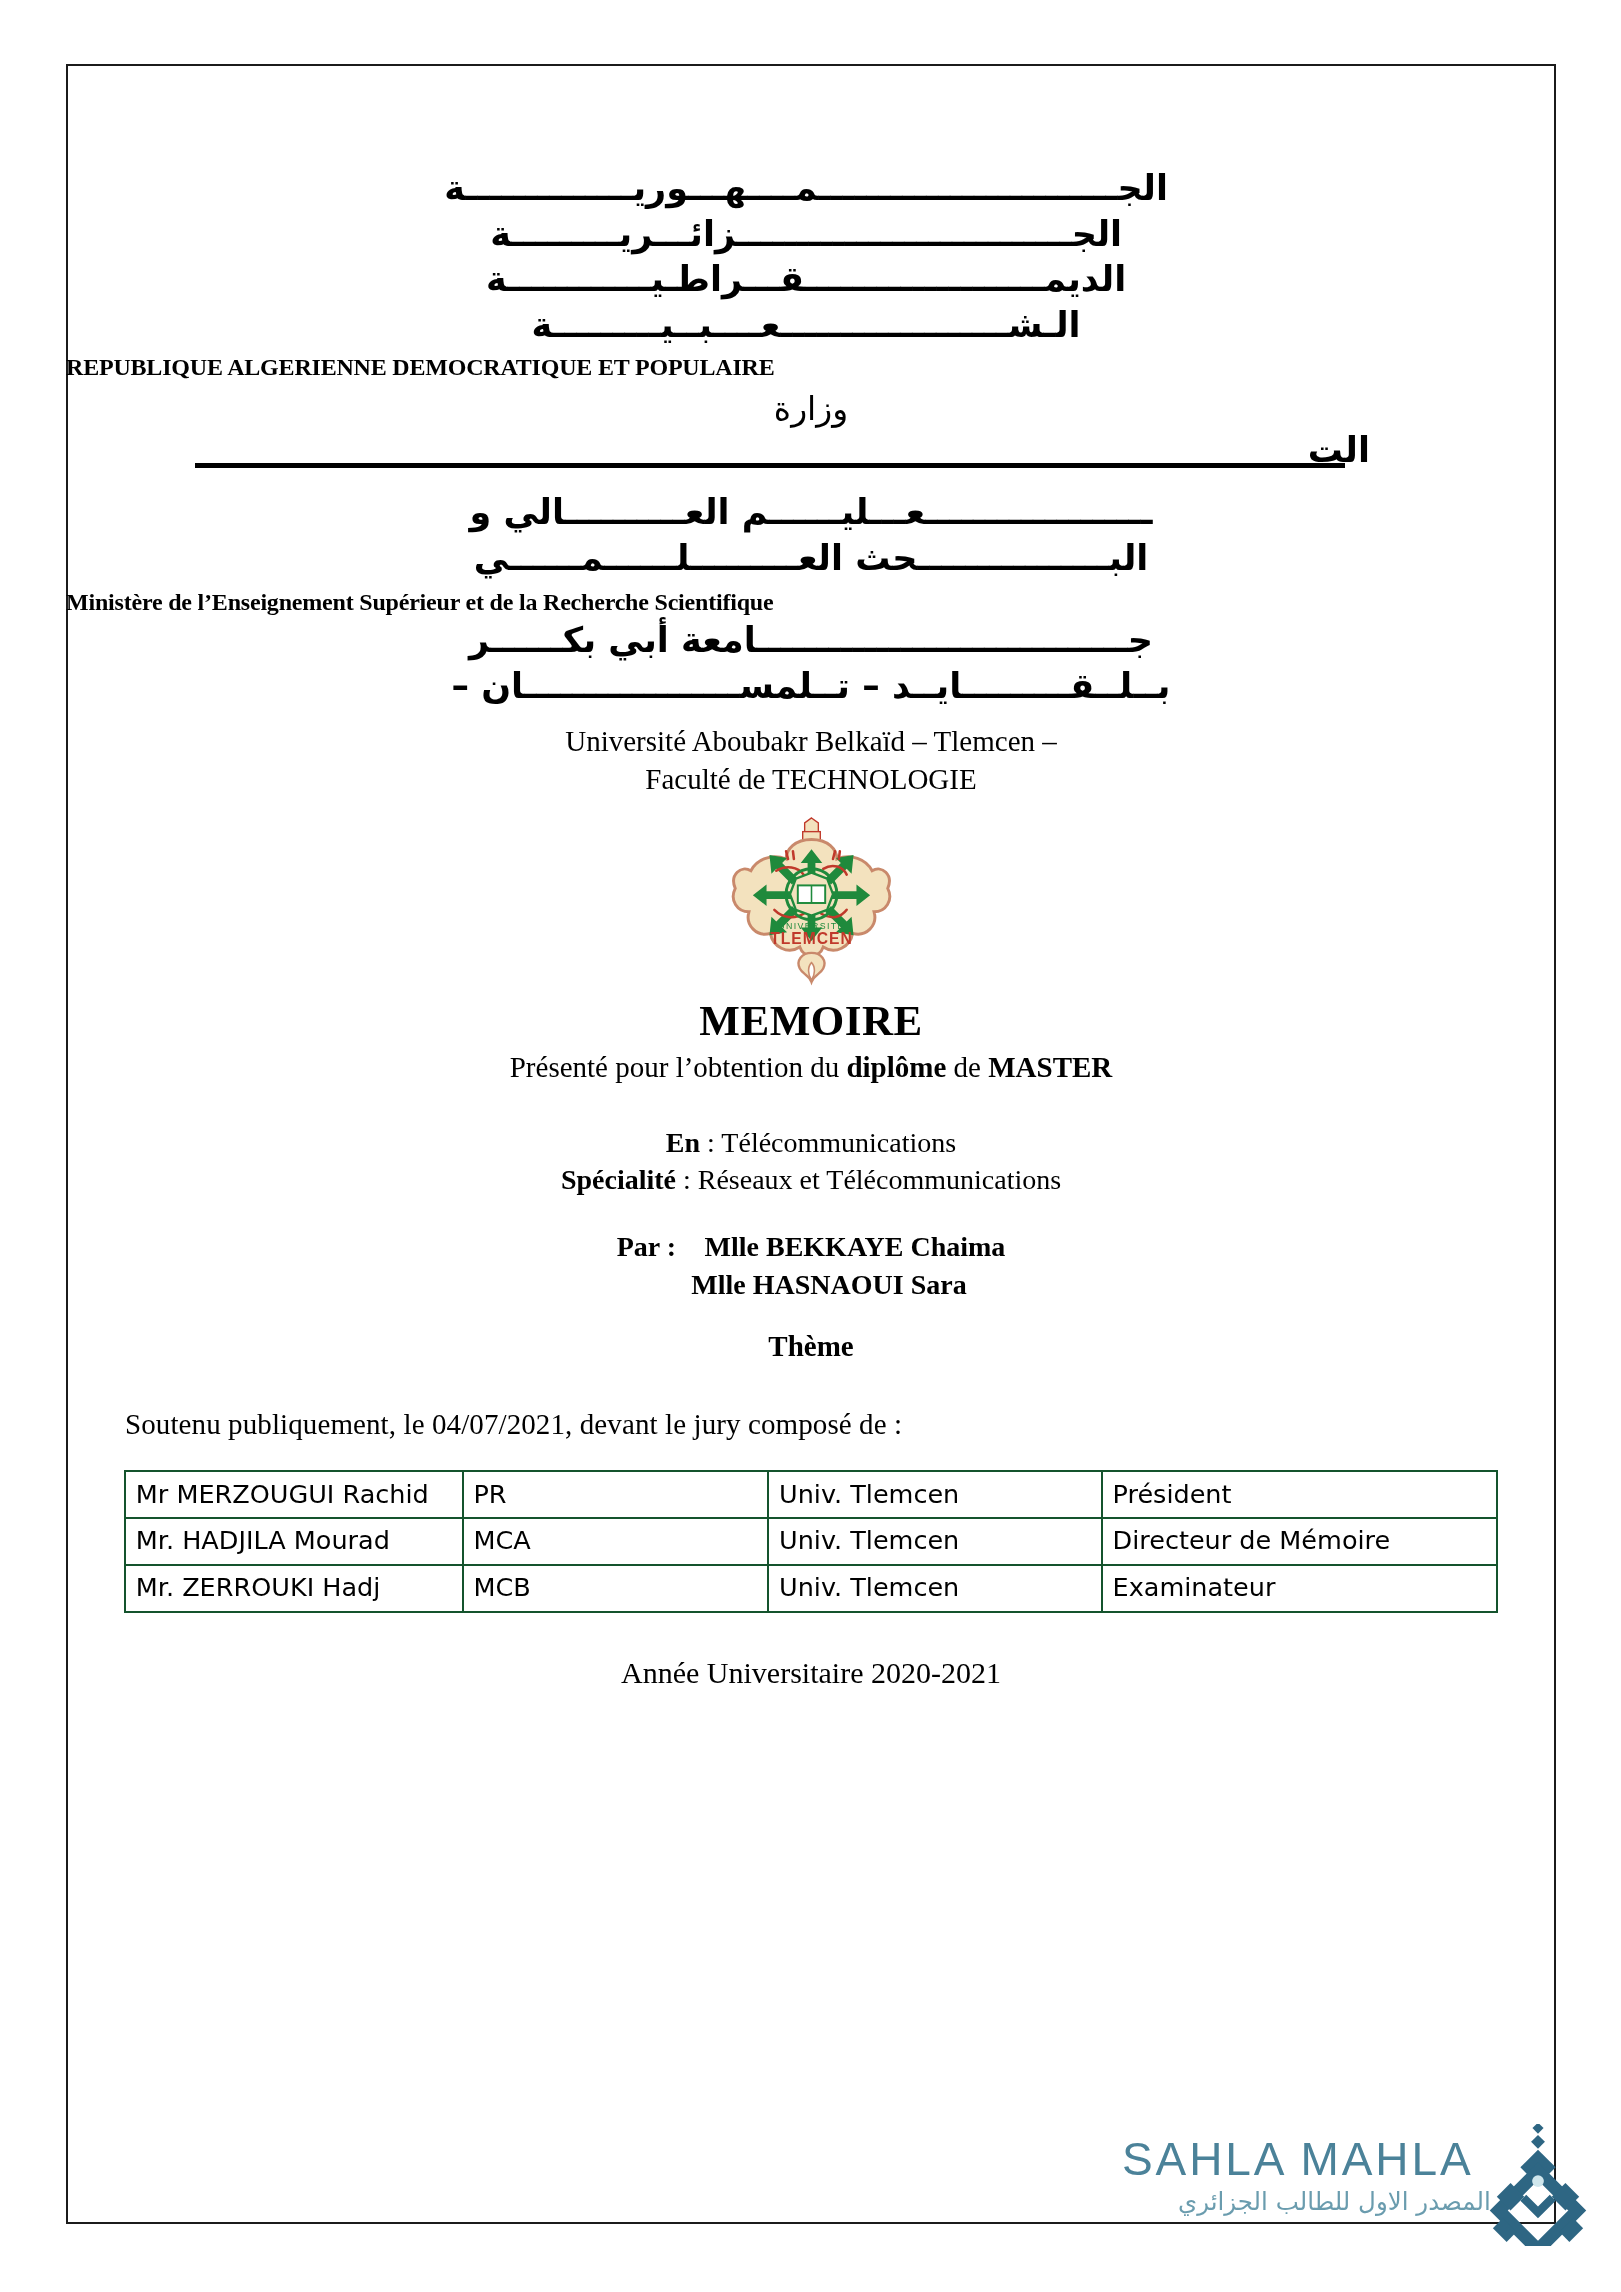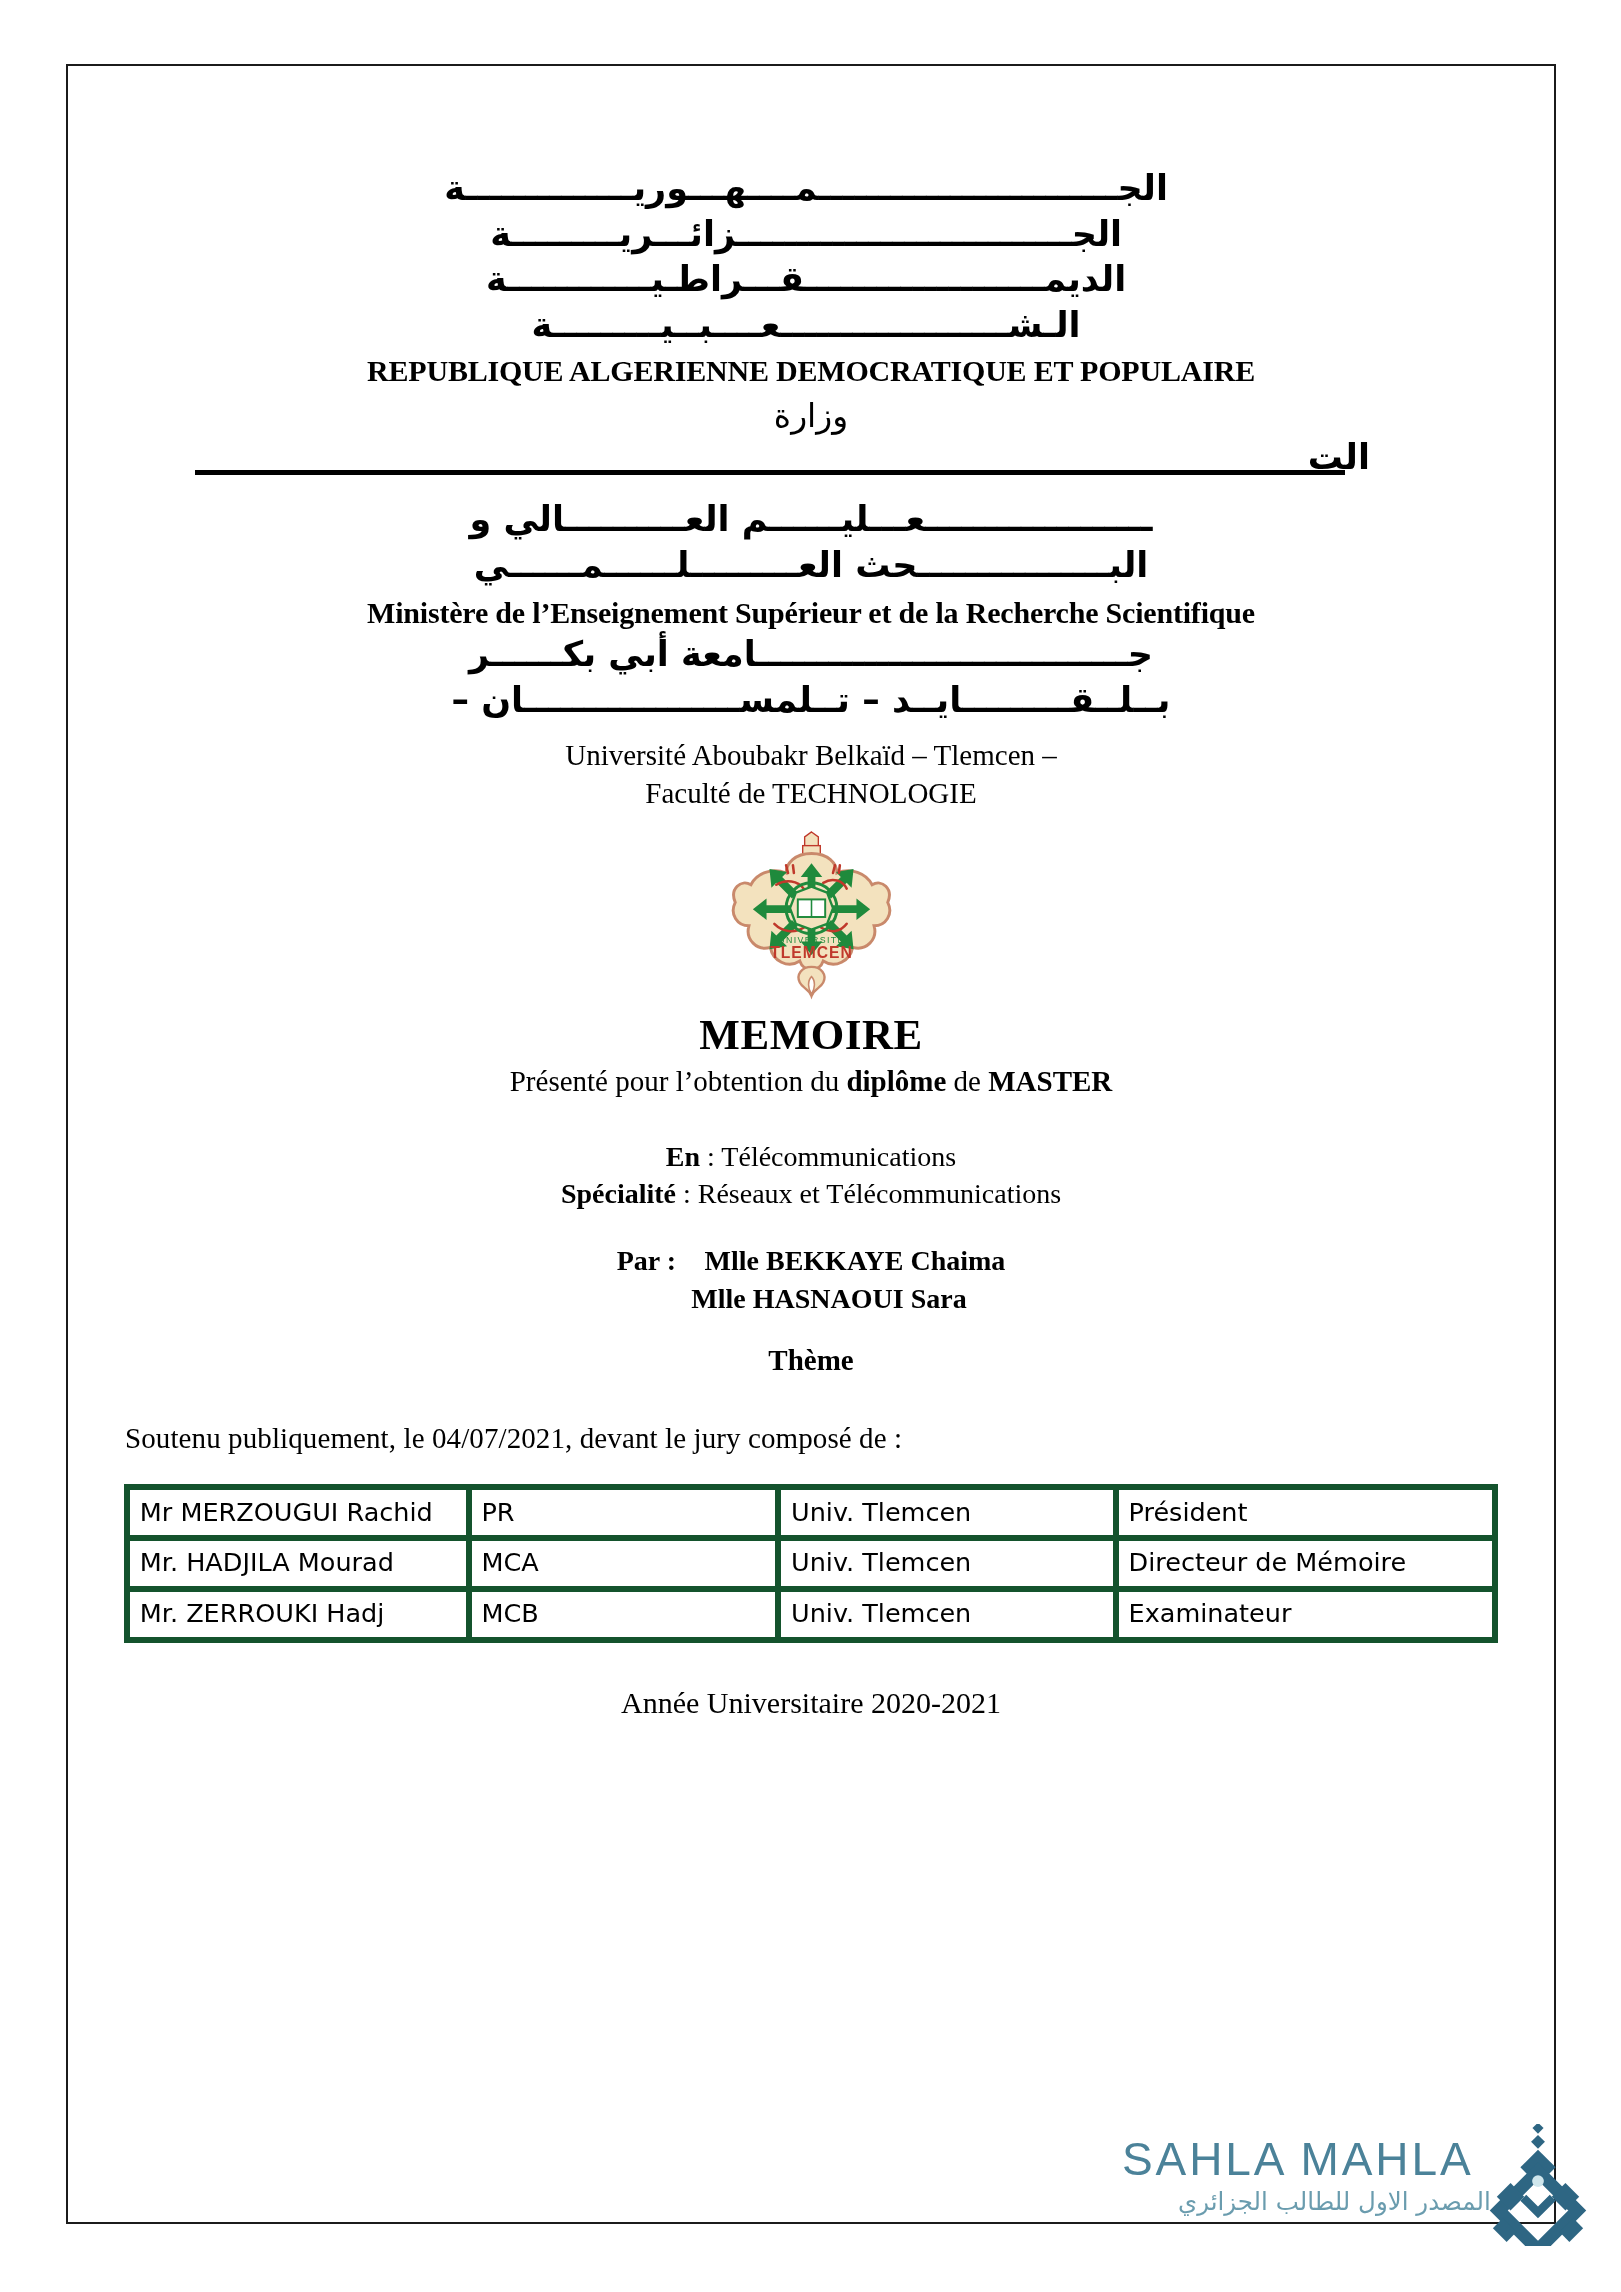--- a/index.html
+++ b/index.html
@@ -49,24 +49,23 @@
     font-size: 35px;
     line-height: 1.30;
     white-space: nowrap;
     letter-spacing: 0;
   }
 
   .ar-head1 { margin-top: 102px; padding-right: 9.8px; }
   .ar-head1 .ar-line:nth-child(1) { margin-right: 0px; }
 
   .fr-bold-line {
-    text-align: center;
     font-family: "Liberation Serif", serif;
     font-weight: 700;
-    font-size: 30px;
+    font-size: 24px;
     letter-spacing: -0.2px;
     white-space: nowrap;
   }
 
   .ar-small {
     direction: rtl;
     text-align: center;
     font-family: "DejaVu Sans", "Liberation Sans", sans-serif;
     font-size: 33px;
     font-weight: 400;
@@ -169,21 +168,21 @@
 
   
   #jury-table {
     border-collapse: collapse;
     margin: 29px auto 0 auto;
     width: 1374px;
     font-family: "DejaVu Sans", "Liberation Sans", sans-serif;
     font-size: 25.5px;
   }
   #jury-table td {
-    border: 6px solid #14532d;
+    border: 2px solid #14532d;
     padding: 4.9px 9.8px 6.9px 9.8px;
     height: 33px;
     vertical-align: middle;
     white-space: nowrap;
   }
   #jury-table td.c0 { width: 316px; }
   #jury-table td.c1 { width: 284px; }
   #jury-table td.c2 { width: 312px; }
   #jury-table td.c3 { width: auto; border-radius: 6px; }
 

